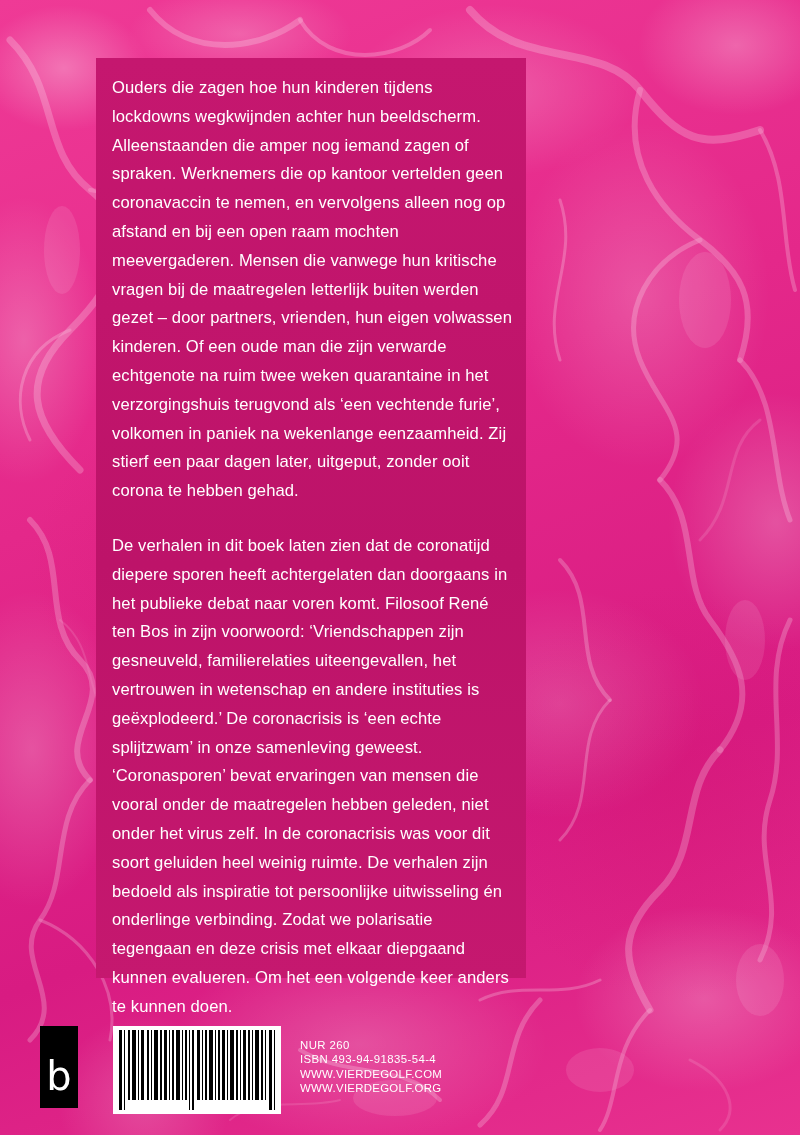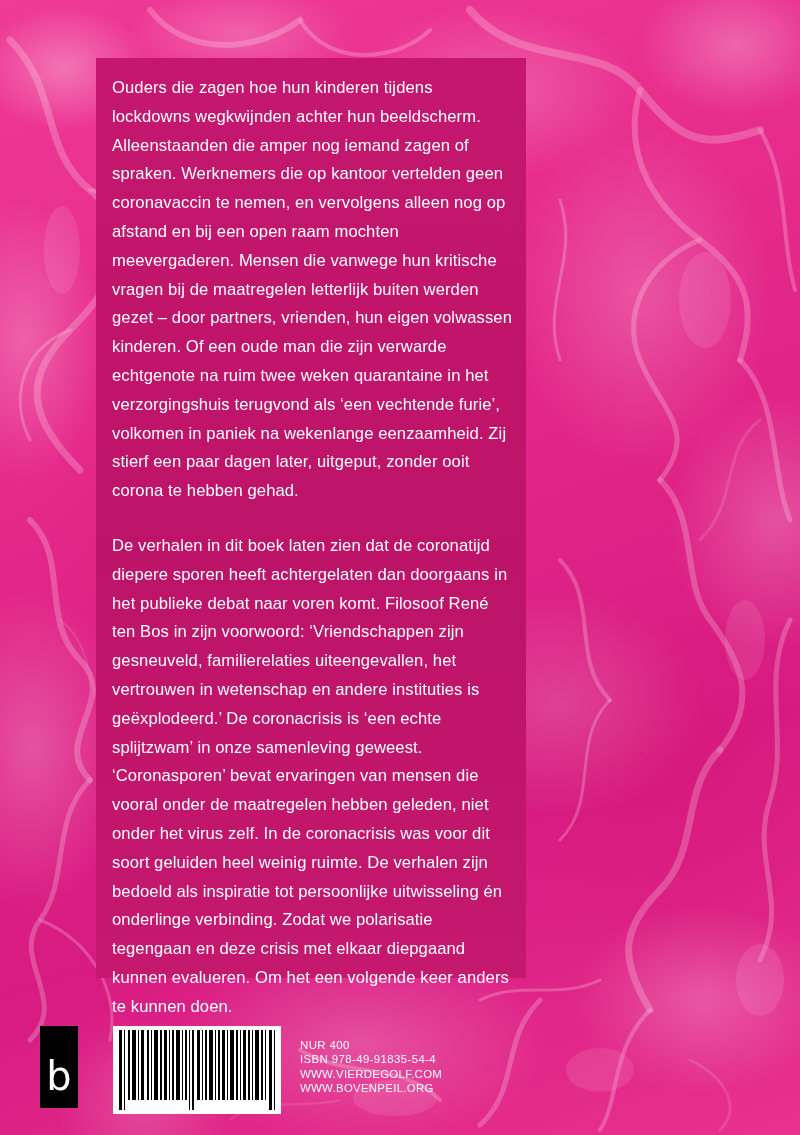--- a/index.html
+++ b/index.html
@@ -224,19 +224,19 @@
         <rect x="142" y="4" width="4" height="70"></rect>
         <rect x="148" y="4" width="2" height="70"></rect>
         <rect x="152" y="4" width="1" height="70"></rect>
         <rect x="156" y="4" width="3" height="80"></rect>
         <rect x="161" y="4" width="1" height="80"></rect>
       </g>
     </svg>
   </div>
 
   <div class="imprint">
-    <div>NUR 400</div>
-    <div>ISBN 978-49-91835-54-4</div>
+    <div>NUR 260</div>
+    <div>ISBN 493-94-91835-54-4</div>
     <div class="url">WWW.VIERDEGOLF.COM</div>
-    <div class="url">WWW.BOVENPEIL.ORG</div>
+    <div class="url">WWW.VIERDEGOLF.ORG</div>
   </div>
 
 </div>
 
 </body></html>

